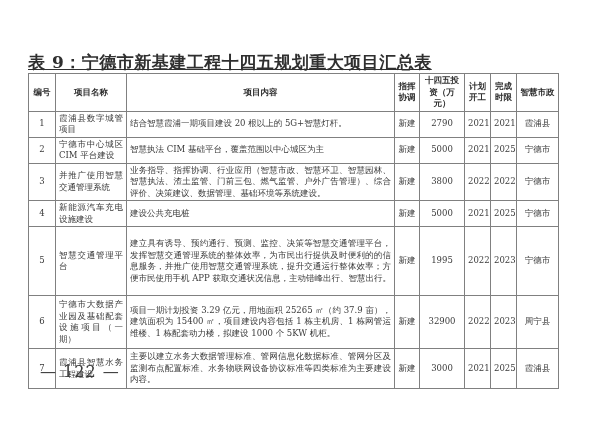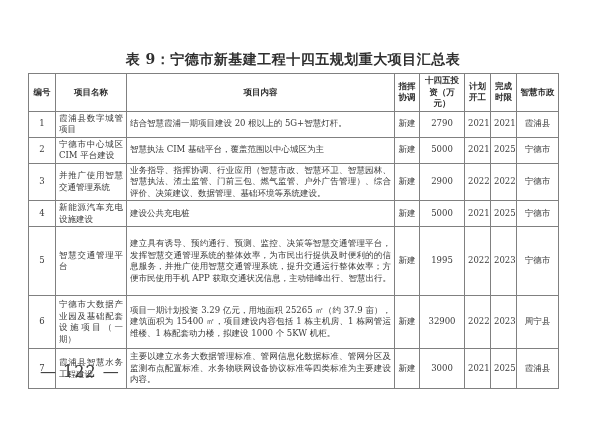--- a/index.html
+++ b/index.html
@@ -7,25 +7,26 @@
     position:relative;
     width:600px; height:424px;
     background:#ffffff;
     font-family:"DejaVu Serif","Liberation Serif",serif;
     color:#3a3a3a;
     overflow:hidden;
   }
   .doc-title {
     position:absolute;
     top:51px; left:28px; width:530px;
-    text-align:center;
-    font-size:14px;
+    text-align:left;
+    font-size:17px;
     font-weight:bold;
     letter-spacing:0.5px;
     color:#2f2f2f;
+    text-decoration:underline;
   }
   table.summary {
     position:absolute;
     top:73px; left:28px;
     width:530px;
     border-collapse:collapse;
     table-layout:fixed;
   }
   table.summary th, table.summary td {
     border:1px solid #808080;
@@ -108,21 +109,21 @@
         <td class="c">5000</td>
         <td class="c">2021</td>
         <td class="c">2025</td>
         <td class="c">宁德市</td>
       </tr>
       <tr class="r3">
         <td class="c">3</td>
         <td class="l">并推广使用智慧交通管理系统</td>
         <td class="l">业务指导、指挥协调、行业应用（智慧市政、智慧环卫、智慧园林、智慧执法、渣土监管、门前三包、燃气监管、户外广告管理）、综合评价、决策建议、数据管理、基础环境等系统建设。</td>
         <td class="c">新建</td>
-        <td class="c">2900</td>
+        <td class="c">3800</td>
         <td class="c">2022</td>
         <td class="c">2022</td>
         <td class="c">宁德市</td>
       </tr>
       <tr class="r4">
         <td class="c">4</td>
         <td class="l">新能源汽车充电设施建设</td>
         <td class="l">建设公共充电桩</td>
         <td class="c">新建</td>
         <td class="c">5000</td>

